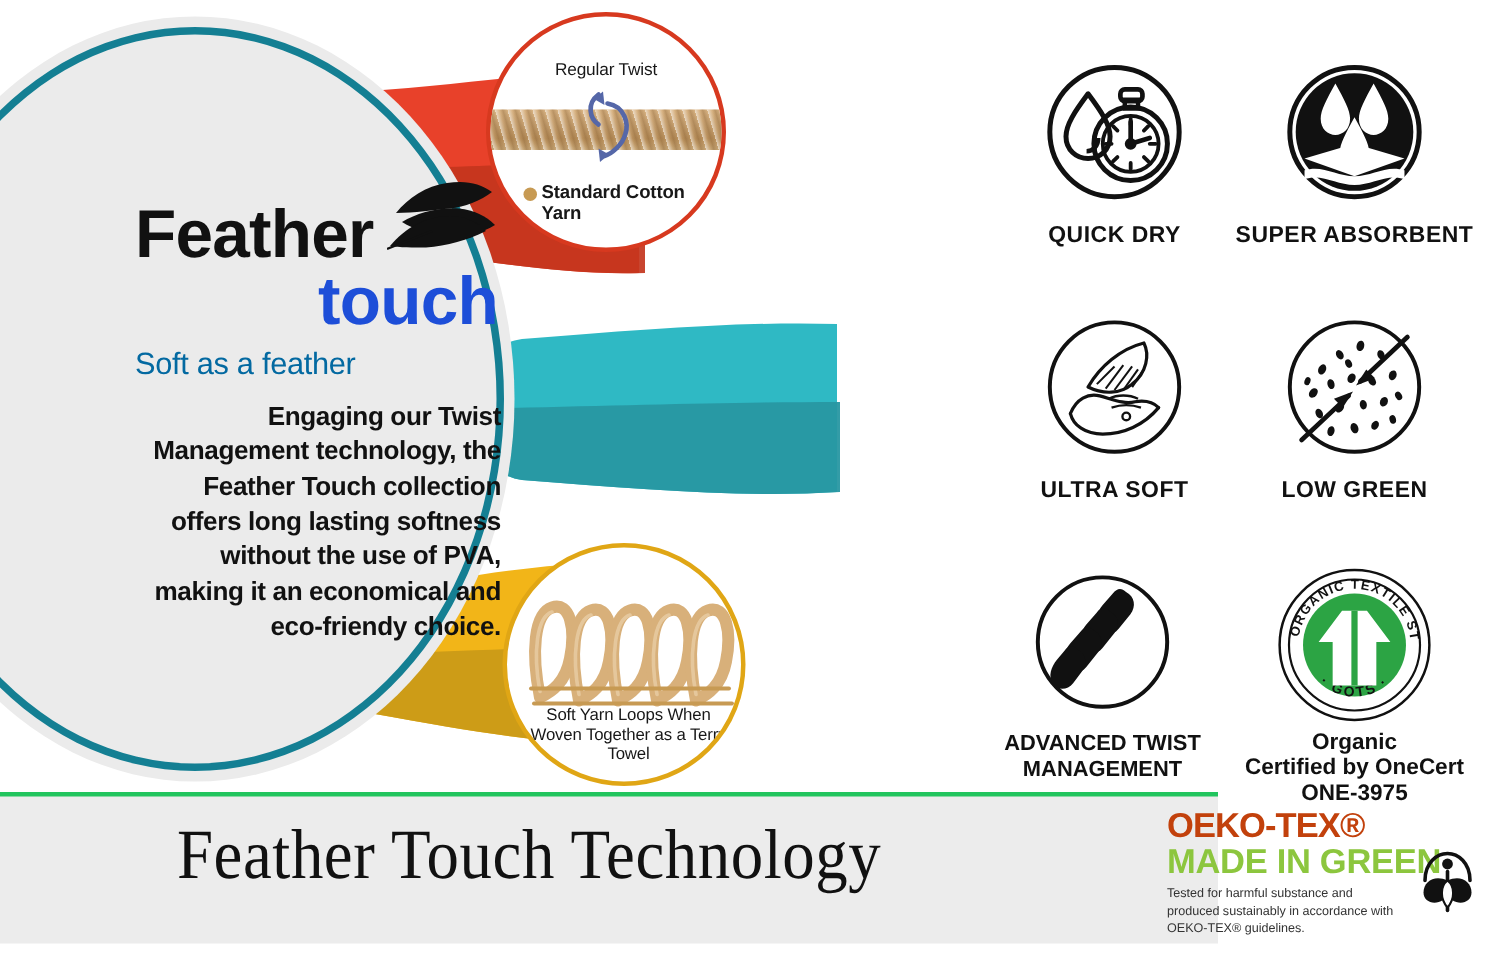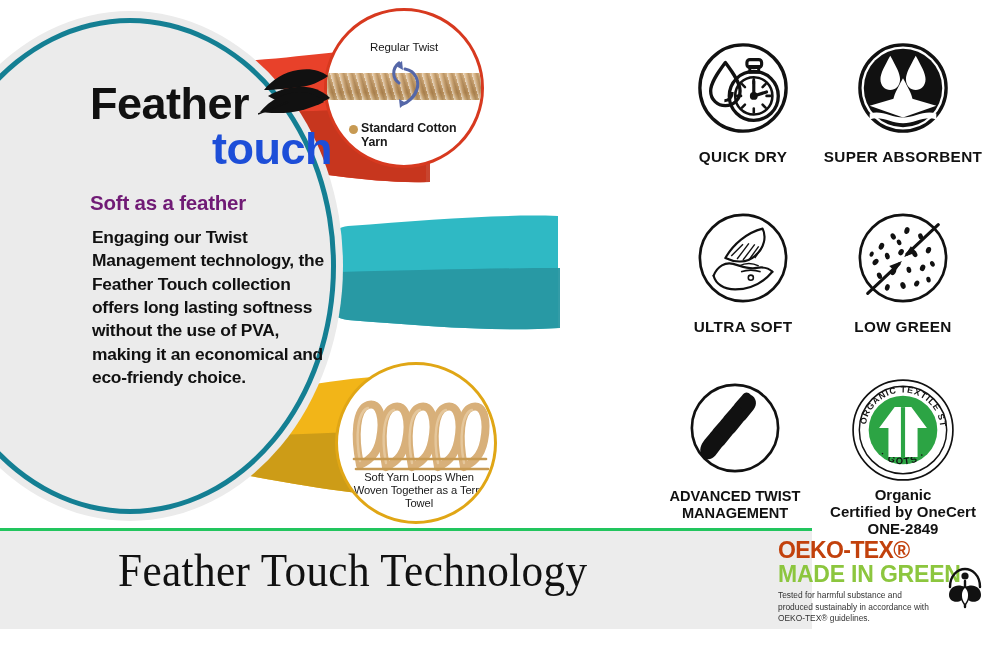--- a/index.html
+++ b/index.html
@@ -41,52 +41,52 @@
     z-index: 45;
     padding-left: 4px;
     box-sizing: border-box;
   }
   .brand-line1 {
     font-size: 45px;
     font-weight: 700;
     letter-spacing: -0.5px;
     color: #111;
     line-height: 0.98;
-    margin-top: 64px;
+    margin-top: 116px;
     position: relative;
   }
   .brand-line2 {
     font-size: 45px;
     font-weight: 700;
     letter-spacing: -0.5px;
     color: #1d4ed8;
     line-height: 1.0;
     text-align: right;
     padding-right: 6px;
   }
   .feather-logo {
     position: absolute;
     right: 6px;
     top: -22px;
     width: 74px;
     height: 56px;
   }
   .brand-tag {
     font-size: 20.5px;
-    font-weight: 700;
-    color: #701a75;
-    margin-top: 20px;
+    font-weight: 400;
+    color: #0369a1;
+    margin-top: 8px;
     letter-spacing: -0.2px;
   }
   .brand-body {
     font-size: 17.4px;
     font-weight: 700;
     color: #111;
     line-height: 1.34;
-    text-align: left;
+    text-align: right;
     margin-top: 11px;
     padding: 0 4px 0 2px;
     letter-spacing: -0.25px;
   }
 
   
   .ribbon { position: absolute; z-index: 10; }
   .ribbon svg { display: block; }
 
   
@@ -421,21 +421,21 @@
         </text>
         <text font-family="'Liberation Sans', sans-serif" font-size="9" font-weight="700" letter-spacing="1.6" fill="#111">
           <textPath href="#gotsArcBot" startOffset="50%" text-anchor="middle">· GOTS ·</textPath>
         </text>
         <path d="M36,76 L36,48 L27,48 L42,28 L50,28 L50,76 Z" fill="#fff"></path>
         <path d="M64,76 L64,48 L73,48 L58,28 L50,28 L50,76 Z" fill="#fff"></path>
         <path d="M48,28 L52,28 L52,76 L48,76 Z" fill="#2CA444"></path>
       </svg>
       <div class="feature-label small" style="white-space:pre-line; font-size:15px; margin-top:4px;">Organic
 Certified by OneCert
-ONE-2849</div>
+ONE-3975</div>
     </div>
 
   </div>
 
   <div class="footer">
     <div class="footer-title">Feather Touch Technology</div>
     <div class="oeko">
       <div class="oeko-main">OEKO-TEX®</div>
       <div class="oeko-green">MADE IN GREEN</div>
       <div class="oeko-fine">

